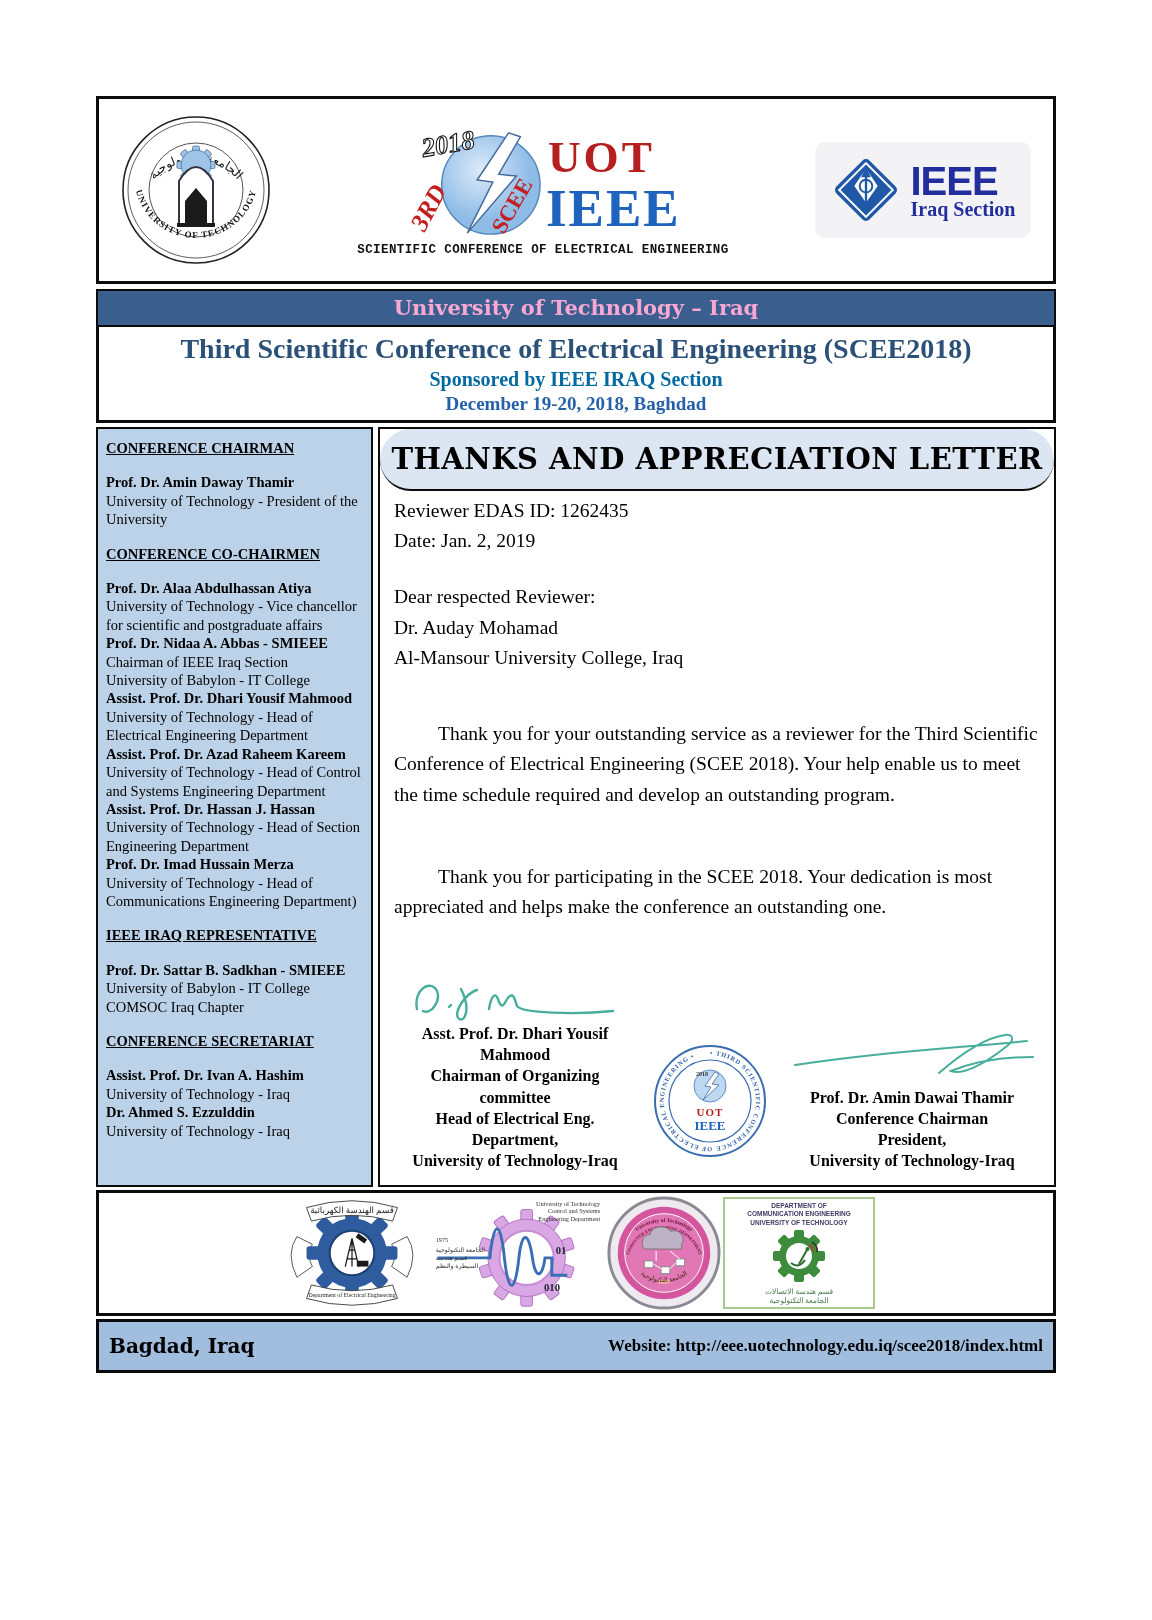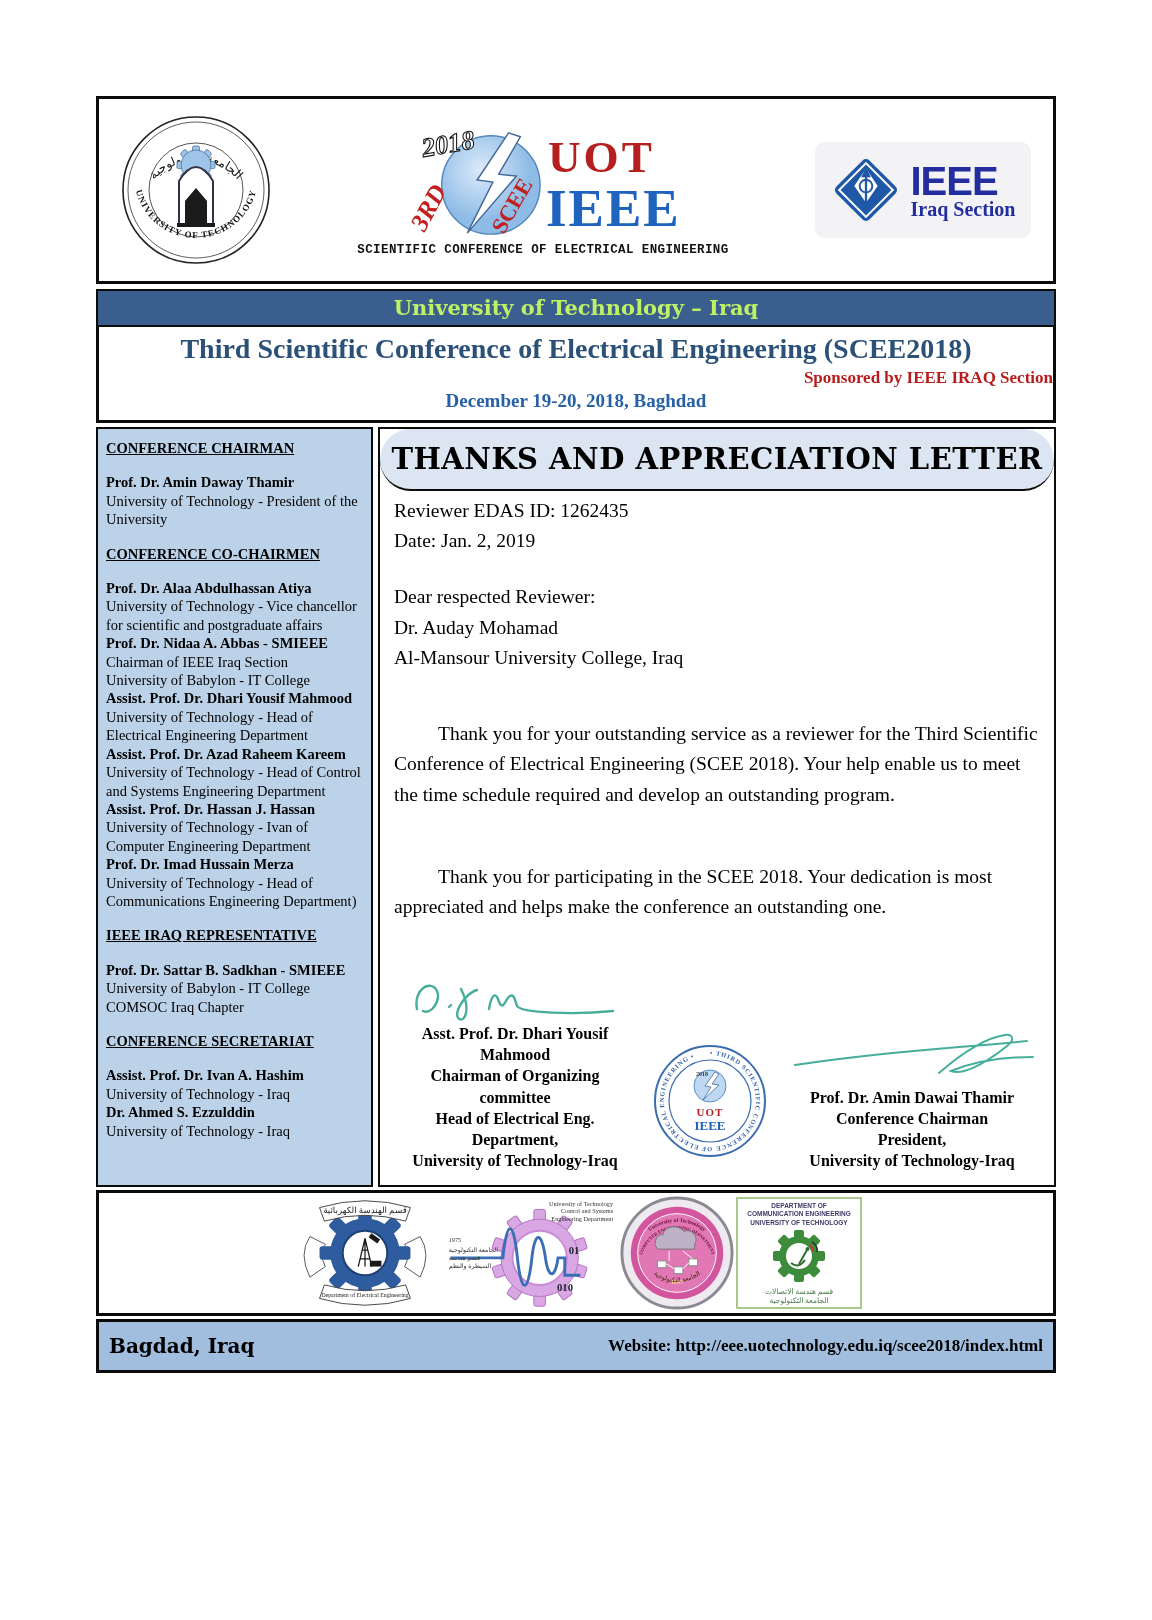--- a/index.html
+++ b/index.html
@@ -16,26 +16,26 @@
                 letter-spacing:.4px;color:#111;margin-top:2px;white-space:nowrap;}
   .ieee-card{width:216px;height:96px;border-radius:10px;background:#f3f3f6;display:flex;
              align-items:center;justify-content:center;gap:8px;padding:0 6px;box-sizing:border-box;}
   .ieee-word{line-height:.95;}
   .ieee-word .big{font-family:"Liberation Sans",sans-serif;font-weight:bold;font-size:40px;
                   color:#232E9E;letter-spacing:-1px;}
   .ieee-word .small{font-family:"Liberation Serif",serif;font-weight:bold;font-size:20px;color:#232E9E;}
 
   
   .header-bar{margin-top:5px;height:38px;background:#3A5F8E;border:2px solid #0b0b0b;
-              color:#bef264;text-align:center;font-family:"DejaVu Serif",serif;
+              color:#f9a8d4;text-align:center;font-family:"DejaVu Serif",serif;
               font-weight:bold;font-size:21px;line-height:34px;}
   .title-band{border:3px solid #0b0b0b;border-top:none;background:#fff;text-align:center;
               padding:6px 0 8px;height:96px;}
   .conf-title{color:#2C5178;font-size:28px;font-weight:bold;}
-  .sponsored{color:#b91c1c;font-size:17px;font-weight:bold;margin-top:3px;text-align:right;}
+  .sponsored{color:#0369a1;font-size:20px;font-weight:bold;margin-top:3px;}
   .date-line{color:#2660A8;font-size:19px;font-weight:bold;margin-top:2px;}
 
   
   .main{display:flex;margin-top:4px;height:760px;}
   .sidebar{width:277px;background:#BCD2E8;border:2px solid #0b0b0b;box-sizing:border-box;
            padding:10px 6px 0 8px;font-size:14.5px;line-height:1.27;}
   .sb-h{font-weight:bold;text-decoration:underline;}
   .sb-name{font-weight:bold;}
   .sb-gap{height:16px;}
   .letter-box{flex:1;margin-left:5px;border:2px solid #0b0b0b;background:#fff;box-sizing:border-box;
@@ -54,21 +54,21 @@
            padding:0 2px 14px 0;}
   .sig-col{display:flex;flex-direction:column;align-items:center;}
   .sig-lines{font-size:16px;font-weight:bold;text-align:center;line-height:1.32;}
   .sig-col.left{width:242px;}
   .sig-col.right{width:256px;}
   .stamp-wrap{margin-bottom:4px;}
 
   
   .dept-logos{margin-top:3px;border:3px solid #0b0b0b;height:126px;background:#fff;display:flex;
               align-items:center;justify-content:center;}
-  .comm-box{width:126px;border:2px solid #A9C98F;background:#fff;box-sizing:border-box;
+  .comm-box{width:152px;border:2px solid #A9C98F;background:#fff;box-sizing:border-box;
             text-align:center;padding:3px 3px 2px;}
   .comm-top{font-size:6.5px;font-weight:bold;color:#403a66;line-height:1.25;
             font-family:"Liberation Sans",sans-serif;}
   .comm-ar{font-size:7.5px;color:#4a7a4a;line-height:1.2;}
 
   
   .footer{margin-top:3px;border:3px solid #0b0b0b;background:#A1BEDF;height:54px;display:flex;
           align-items:center;justify-content:space-between;padding:0 10px;}
   .footer-left{font-family:"DejaVu Serif",serif;font-size:20px;font-weight:bold;}
   .footer-right{text-align:right;font-size:17px;font-weight:bold;line-height:1.35;}
@@ -170,21 +170,21 @@
         <div class="sb-name">Prof. Dr. Alaa Abdulhassan Atiya</div>
         <div class="sb-role">University of Technology - Vice chancellor for scientific and postgraduate affairs</div>
         <div class="sb-name">Prof. Dr. Nidaa A. Abbas - SMIEEE</div>
         <div class="sb-role">Chairman of IEEE Iraq Section</div>
         <div class="sb-role">University of Babylon - IT College</div>
         <div class="sb-name">Assist. Prof. Dr. Dhari Yousif Mahmood</div>
         <div class="sb-role">University of Technology - Head of Electrical Engineering Department</div>
         <div class="sb-name">Assist. Prof. Dr. Azad Raheem Kareem</div>
         <div class="sb-role">University of Technology - Head of Control and Systems Engineering Department</div>
         <div class="sb-name">Assist. Prof. Dr. Hassan J. Hassan</div>
-        <div class="sb-role">University of Technology - Ivan of Computer Engineering Department</div>
+        <div class="sb-role">University of Technology - Head of Section Engineering Department</div>
         <div class="sb-name">Prof. Dr. Imad Hussain Merza</div>
         <div class="sb-role">University of Technology - Head of Communications Engineering Department)</div>
         <div class="sb-gap"></div>
         <div class="sb-h">IEEE IRAQ REPRESENTATIVE</div>
         <div class="sb-gap"></div>
         <div class="sb-name">Prof. Dr. Sattar B. Sadkhan - SMIEEE</div>
         <div class="sb-role">University of Babylon - IT College</div>
         <div class="sb-role">COMSOC Iraq Chapter</div>
         <div class="sb-gap"></div>
         <div class="sb-h">CONFERENCE SECRETARIAT</div>

